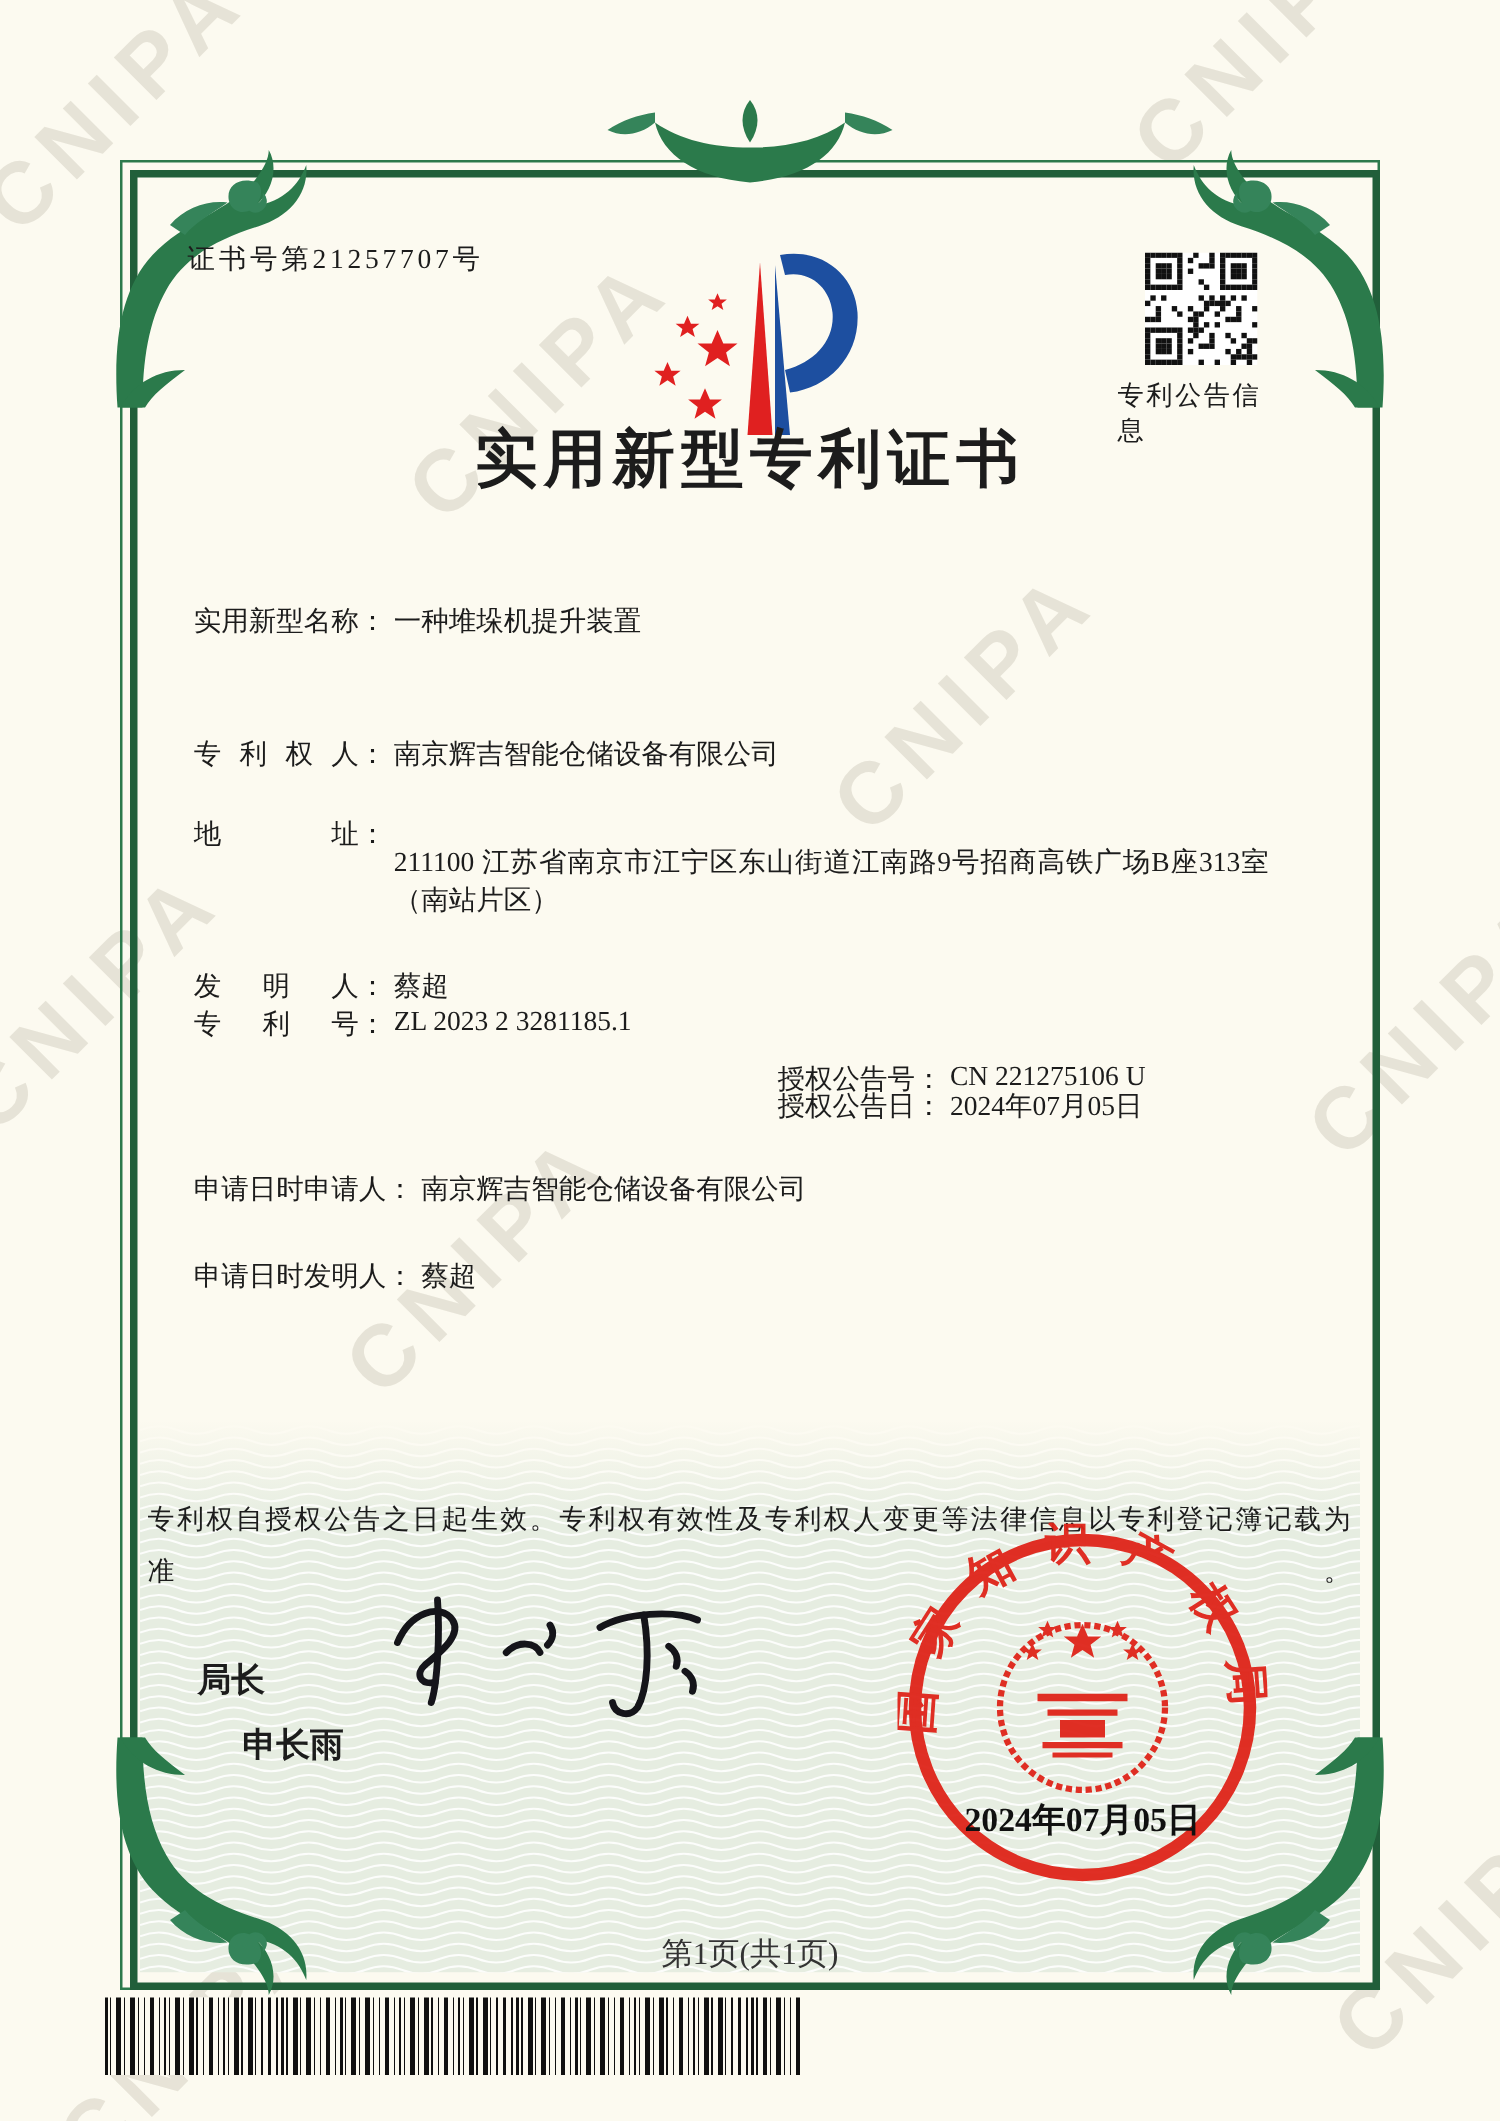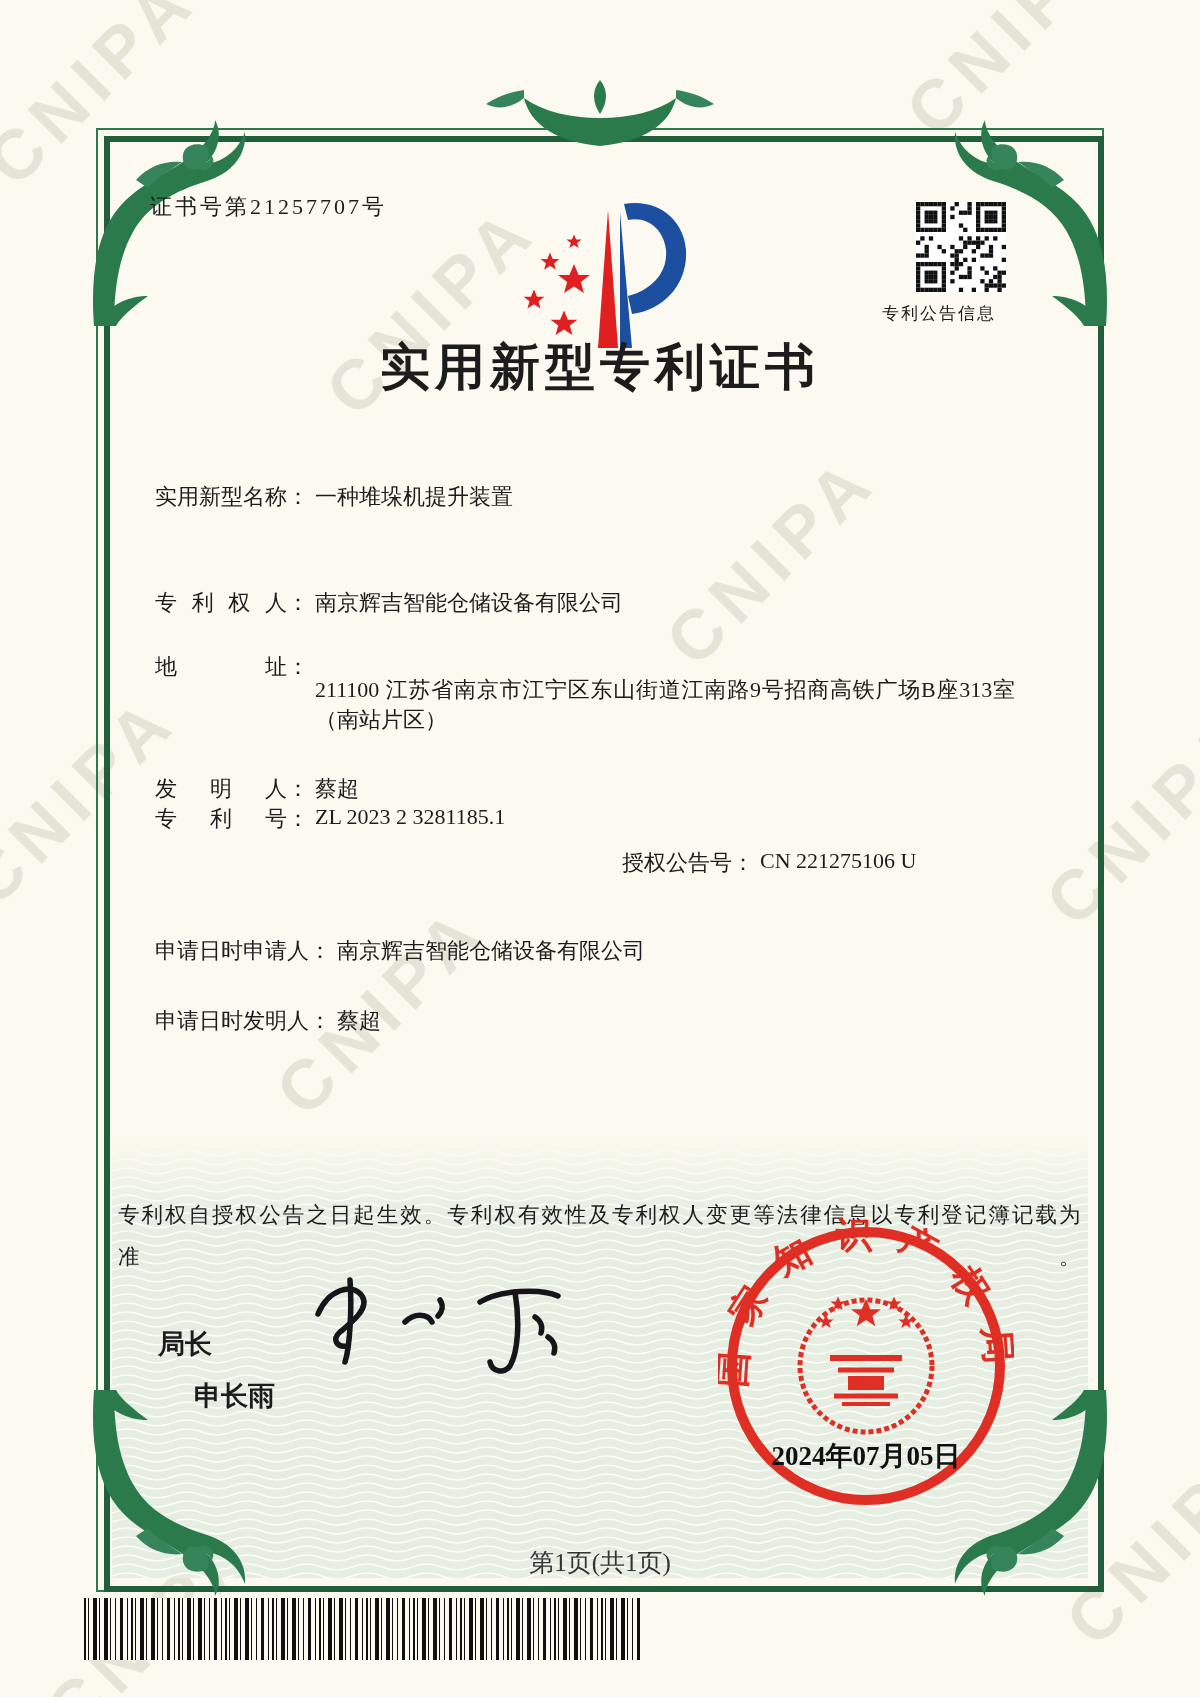--- a/index.html
+++ b/index.html
@@ -21,21 +21,21 @@
   .certno{left:150px;top:192px;font-size:22px;letter-spacing:3px;}
   .title{left:0;right:0;top:334px;text-align:center;font-size:50px;font-weight:bold;letter-spacing:5px;}
   .row{left:155px;font-size:22px;white-space:nowrap;}
   .lab{display:inline-block;width:132px;text-align:justify;text-align-last:justify;vertical-align:top;}
   .lab2{display:inline-block;vertical-align:top;}
   .val{display:inline-block;margin-left:6px;vertical-align:top;}
   .addrval{white-space:normal;width:700px;line-height:30px;text-align:justify;margin-top:23px;}
   .rcol{left:622px;font-size:22px;white-space:nowrap;}
   .body-line{left:118px;width:964px;font-size:21.5px;letter-spacing:1.5px;line-height:42px;}
   .sig-label{font-family:"Liberation Sans","DejaVu Sans",sans-serif;font-weight:bold;font-size:27px;}
-  .qr-caption{left:864px;top:302px;width:132px;text-align:right;font-size:17px;letter-spacing:2px;}
+  .qr-caption{left:894px;top:302px;width:132px;text-align:left;font-size:21px;letter-spacing:2px;}
   .seal-date{left:740px;top:1438px;width:252px;text-align:center;font-size:27px;font-weight:600;color:#101010;}
   .footer{left:0;right:0;top:1546px;text-align:center;font-size:25px;color:#333;}
   .barcode{left:84px;top:1598px;width:560px;height:62px;background-color:#fcfaf0;
     background-image:repeating-linear-gradient(90deg,
       #101010 0 2px,#fcfaf0 2px 4px,#101010 4px 5px,#fcfaf0 5px 9px,
       #101010 9px 13px,#fcfaf0 13px 15px,#101010 15px 16px,#fcfaf0 16px 20px,
       #101010 20px 24px,#fcfaf0 24px 26px,#101010 26px 27px,#fcfaf0 27px 31px,
       #101010 31px 32px,#fcfaf0 32px 36px,#101010 36px 39px,#fcfaf0 39px 43px,
       #101010 43px 44px,#fcfaf0 44px 47px);}
 </style>
@@ -353,20 +353,23 @@
   </div>
   <div class="abs row" style="top:774px;">
     <span class="lab">发明人</span><span>：</span><span class="val">蔡超</span>
   </div>
   <div class="abs row" style="top:804px;">
     <span class="lab">专利号</span><span>：</span><span class="val">ZL 2023 2 3281185.1</span>
   </div>
   <div class="abs rcol" style="top:848px;font-family:Liberation Serif, serif;">
     <span class="lab2">授权公告号</span><span>：</span><span class="val">CN 221275106 U</span>
   </div>
+  <div class="abs rcol" style="top:870px;">
+    <span class="lab2">授权公告日</span><span>：</span><span class="val">2024年07月05日</span>
+  </div>
   <div class="abs row" style="top:936px;">
     <span class="lab2">申请日时申请人</span><span>：</span><span class="val">南京辉吉智能仓储设备有限公司</span>
   </div>
   <div class="abs row" style="top:1006px;">
     <span class="lab2">申请日时发明人</span><span>：</span><span class="val">蔡超</span>
   </div>
 
   <div class="abs body-line" style="top:1194px;text-align:justify;text-align-last:justify;">专利权自授权公告之日起生效。专利权有效性及专利权人变更等法律信息以专利登记簿记载为准。</div>
 
   <div class="abs sig-label" style="left:158px;top:1326px;">局长</div>

